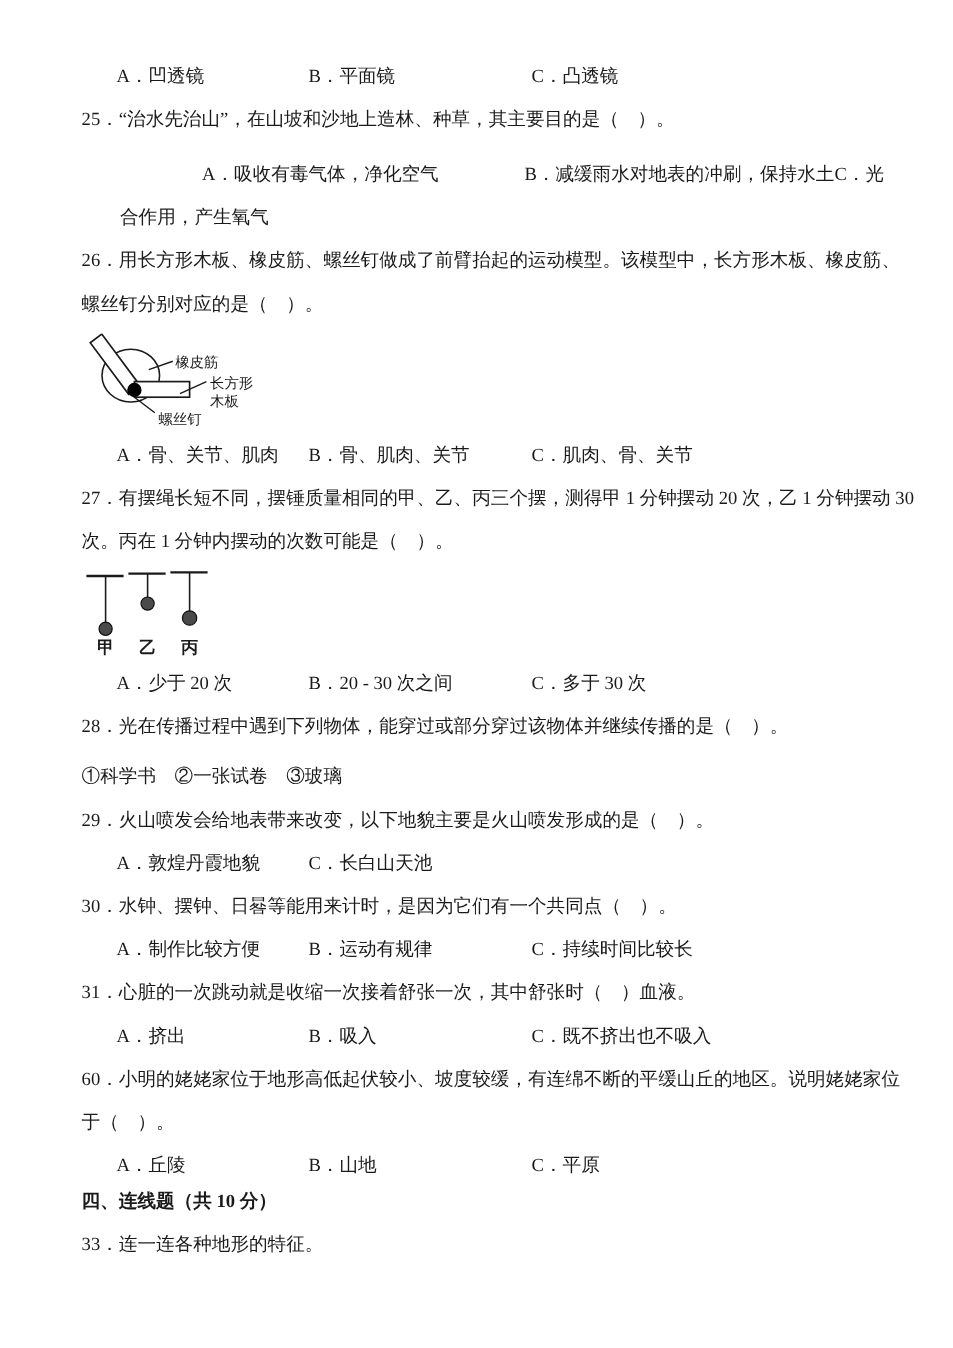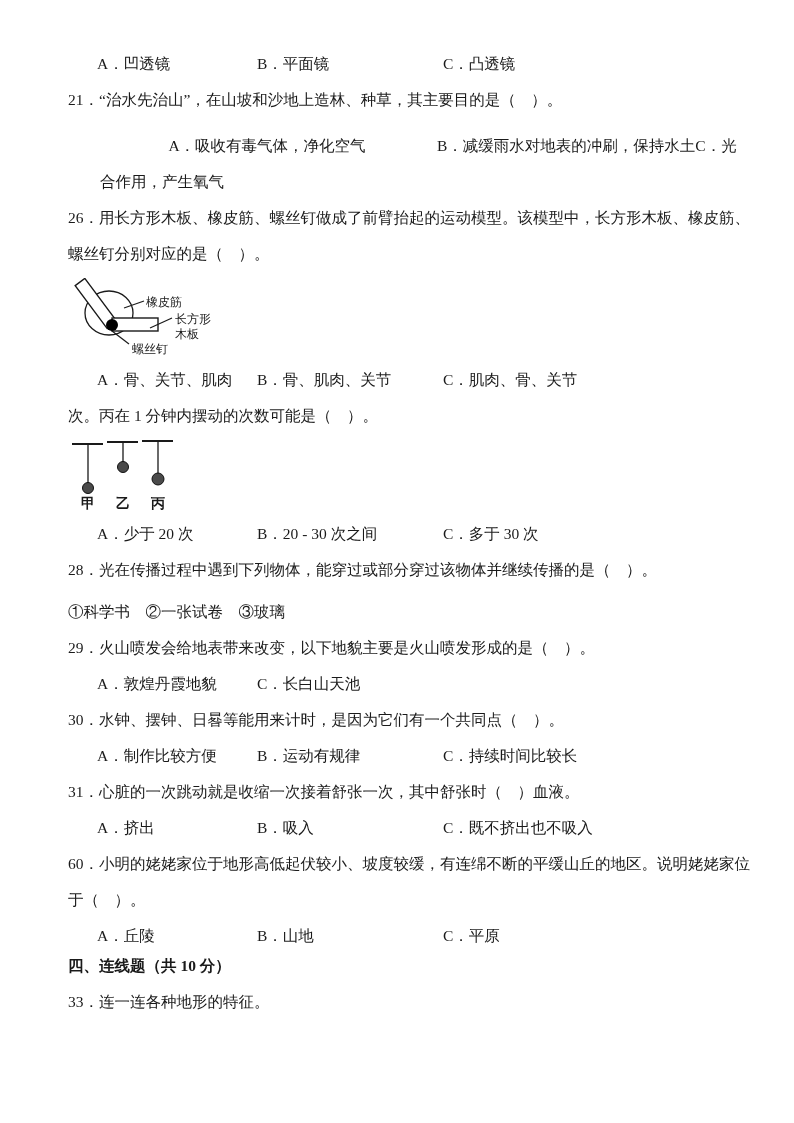--- a/index.html
+++ b/index.html
@@ -34,21 +34,21 @@
 
 <div class="page">
   <div class="content">
 
     <div class="opts">
       <span class="a">A．凹透镜</span>
       <span class="b">B．平面镜</span>
       <span class="c">C．凸透镜</span>
     </div>
 
-    <div class="line">21．“治水先治山”，在山坡和沙地上造林、种草，其主要目的是（　）。</div>
+    <div class="line">25．“治水先治山”，在山坡和沙地上造林、种草，其主要目的是（　）。</div>
     <div class="opts q25l1 mt10">
       <span class="a25">A．吸收有毒气体，净化空气</span>
       <span>B．减缓雨水对地表的冲刷，保持水土C．光</span>
     </div>
     <div class="line cont">合作用，产生氧气</div>
 
     <div class="line">26．用长方形木板、橡皮筋、螺丝钉做成了前臂抬起的运动模型。该模型中，长方形木板、橡皮筋、</div>
     <div class="line">螺丝钉分别对应的是（　）。</div>
 
     <svg class="diagram arm-svg" width="260" height="84" viewBox="0 0 260 84" xmlns="http://www.w3.org/2000/svg">
@@ -64,20 +64,21 @@
       <line x1="50" y1="53" x2="67" y2="66" stroke="#1a1a1a" stroke-width="1.2"></line>
       <text x="70" y="75" font-size="12">螺丝钉</text>
     </svg>
 
     <div class="opts">
       <span class="a">A．骨、关节、肌肉</span>
       <span class="b">B．骨、肌肉、关节</span>
       <span class="c">C．肌肉、骨、关节</span>
     </div>
 
+    <div class="line">27．有摆绳长短不同，摆锤质量相同的甲、乙、丙三个摆，测得甲 1 分钟摆动 20 次，乙 1 分钟摆动 30</div>
     <div class="line">次。丙在 1 分钟内摆动的次数可能是（　）。</div>
 
     <svg class="diagram pend-svg" width="200" height="80" viewBox="0 0 200 80" xmlns="http://www.w3.org/2000/svg">
 
       <line x1="10" y1="8" x2="41" y2="8" stroke="#1a1a1a" stroke-width="2"></line>
       <line x1="26" y1="8" x2="26" y2="48" stroke="#1a1a1a" stroke-width="1.3"></line>
       <circle cx="26" cy="52" r="5.5" fill="#4a4a4a" stroke="#111111" stroke-width="1"></circle>
       <text x="26" y="72" font-size="14" font-weight="bold" text-anchor="middle">甲</text>
 
       <line x1="45" y1="6" x2="76" y2="6" stroke="#1a1a1a" stroke-width="2"></line>

